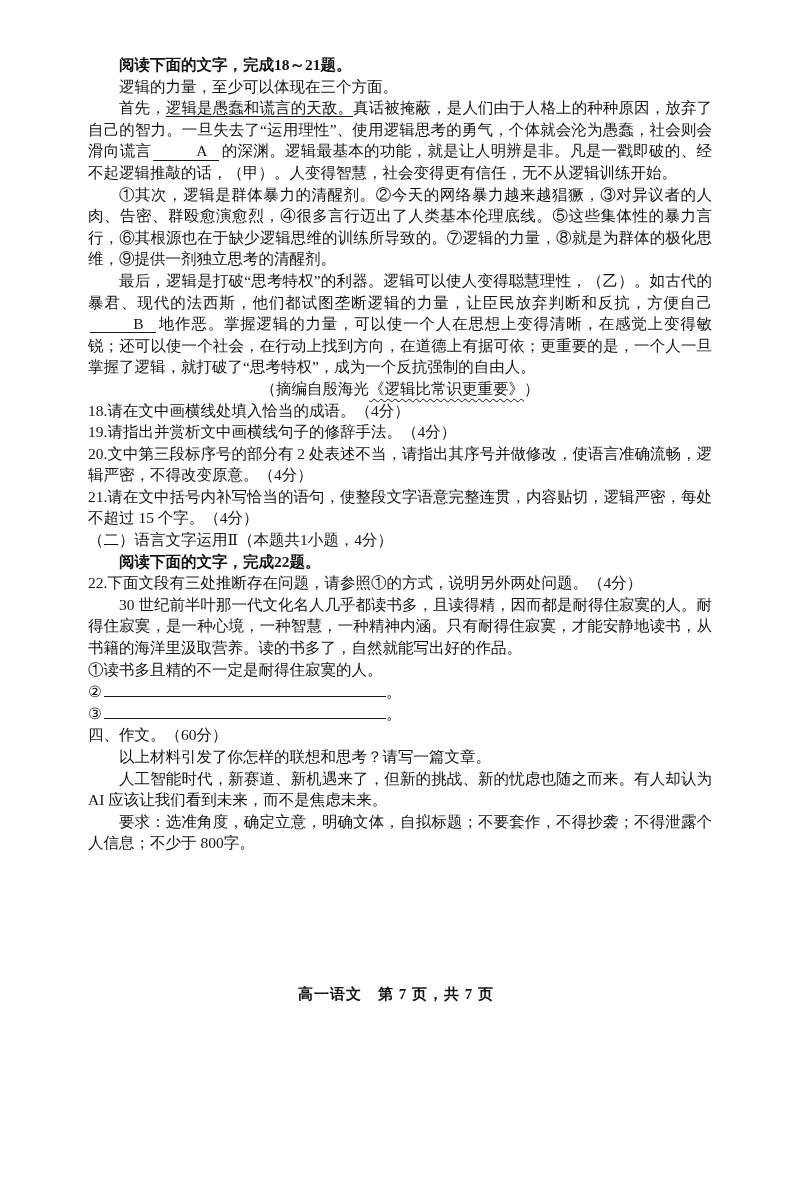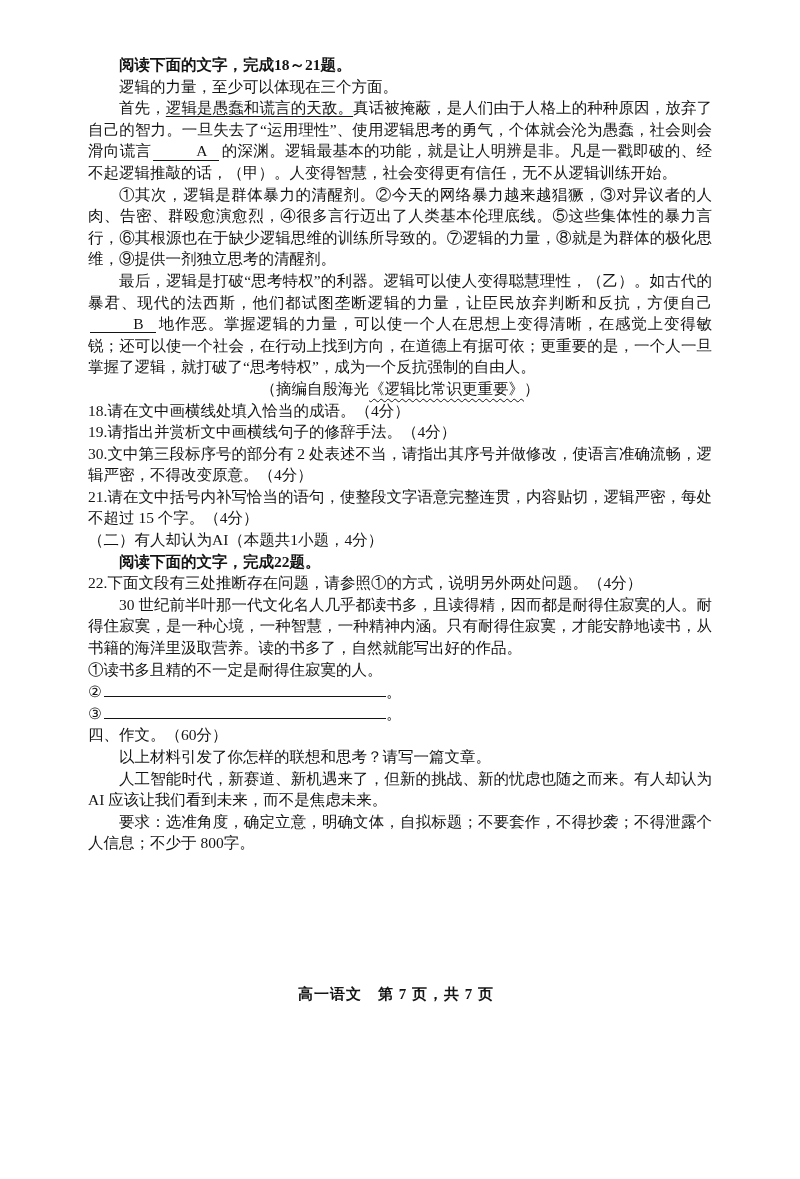--- a/index.html
+++ b/index.html
@@ -76,24 +76,24 @@
   <p class="para indent"><span>首先，</span><span class="u">逻辑是愚蠢和谎言的天敌。</span><span>真话被掩蔽，是人们由于人格上的种种原因，放弃了自己的智力。一旦失去了“运用理性”、使用逻辑思考的勇气，个体就会沦为愚蠢，社会则会滑向谎言</span><span class="blank">A</span><span>的深渊。逻辑最基本的功能，就是让人明辨是非。凡是一戳即破的、经不起逻辑推敲的话，（甲）。人变得智慧，社会变得更有信任，无不从逻辑训练开始。</span></p>
 
   <p class="para indent">①其次，逻辑是群体暴力的清醒剂。②今天的网络暴力越来越猖獗，③对异议者的人肉、告密、群殴愈演愈烈，④很多言行迈出了人类基本伦理底线。⑤这些集体性的暴力言行，⑥其根源也在于缺少逻辑思维的训练所导致的。⑦逻辑的力量，⑧就是为群体的极化思维，⑨提供一剂独立思考的清醒剂。</p>
 
   <p class="para indent"><span>最后，逻辑是打破“思考特权”的利器。逻辑可以使人变得聪慧理性，（乙）。如古代的暴君、现代的法西斯，他们都试图垄断逻辑的力量，让臣民放弃判断和反抗，方便自己</span><span class="blank">B</span><span>地作恶。掌握逻辑的力量，可以使一个人在思想上变得清晰，在感觉上变得敏锐；还可以使一个社会，在行动上找到方向，在道德上有据可依；更重要的是，一个人一旦掌握了逻辑，就打破了“思考特权”，成为一个反抗强制的自由人。</span></p>
 
   <p class="para right-align"><span>（摘编自殷海光</span><span class="wavy">《逻辑比常识更重要》</span><span>）</span></p>
 
   <p class="para">18.请在文中画横线处填入恰当的成语。（4分）</p>
   <p class="para">19.请指出并赏析文中画横线句子的修辞手法。（4分）</p>
-  <p class="para">30.文中第三段标序号的部分有 2 处表述不当，请指出其序号并做修改，使语言准确流畅，逻辑严密，不得改变原意。（4分）</p>
+  <p class="para">20.文中第三段标序号的部分有 2 处表述不当，请指出其序号并做修改，使语言准确流畅，逻辑严密，不得改变原意。（4分）</p>
   <p class="para">21.请在文中括号内补写恰当的语句，使整段文字语意完整连贯，内容贴切，逻辑严密，每处不超过 15 个字。（4分）</p>
 
-  <p class="para">（二）有人却认为AI（本题共1小题，4分）</p>
+  <p class="para">（二）语言文字运用Ⅱ（本题共1小题，4分）</p>
 
   <p class="para indent bold">阅读下面的文字，完成22题。</p>
 
   <p class="para">22.下面文段有三处推断存在问题，请参照①的方式，说明另外两处问题。（4分）</p>
 
   <p class="para indent">30 世纪前半叶那一代文化名人几乎都读书多，且读得精，因而都是耐得住寂寞的人。耐得住寂寞，是一种心境，一种智慧，一种精神内涵。只有耐得住寂寞，才能安静地读书，从书籍的海洋里汲取营养。读的书多了，自然就能写出好的作品。</p>
 
   <p class="para">①读书多且精的不一定是耐得住寂寞的人。</p>
 
   <p class="para"><span>②</span><span class="fill"></span><span>。</span></p>

